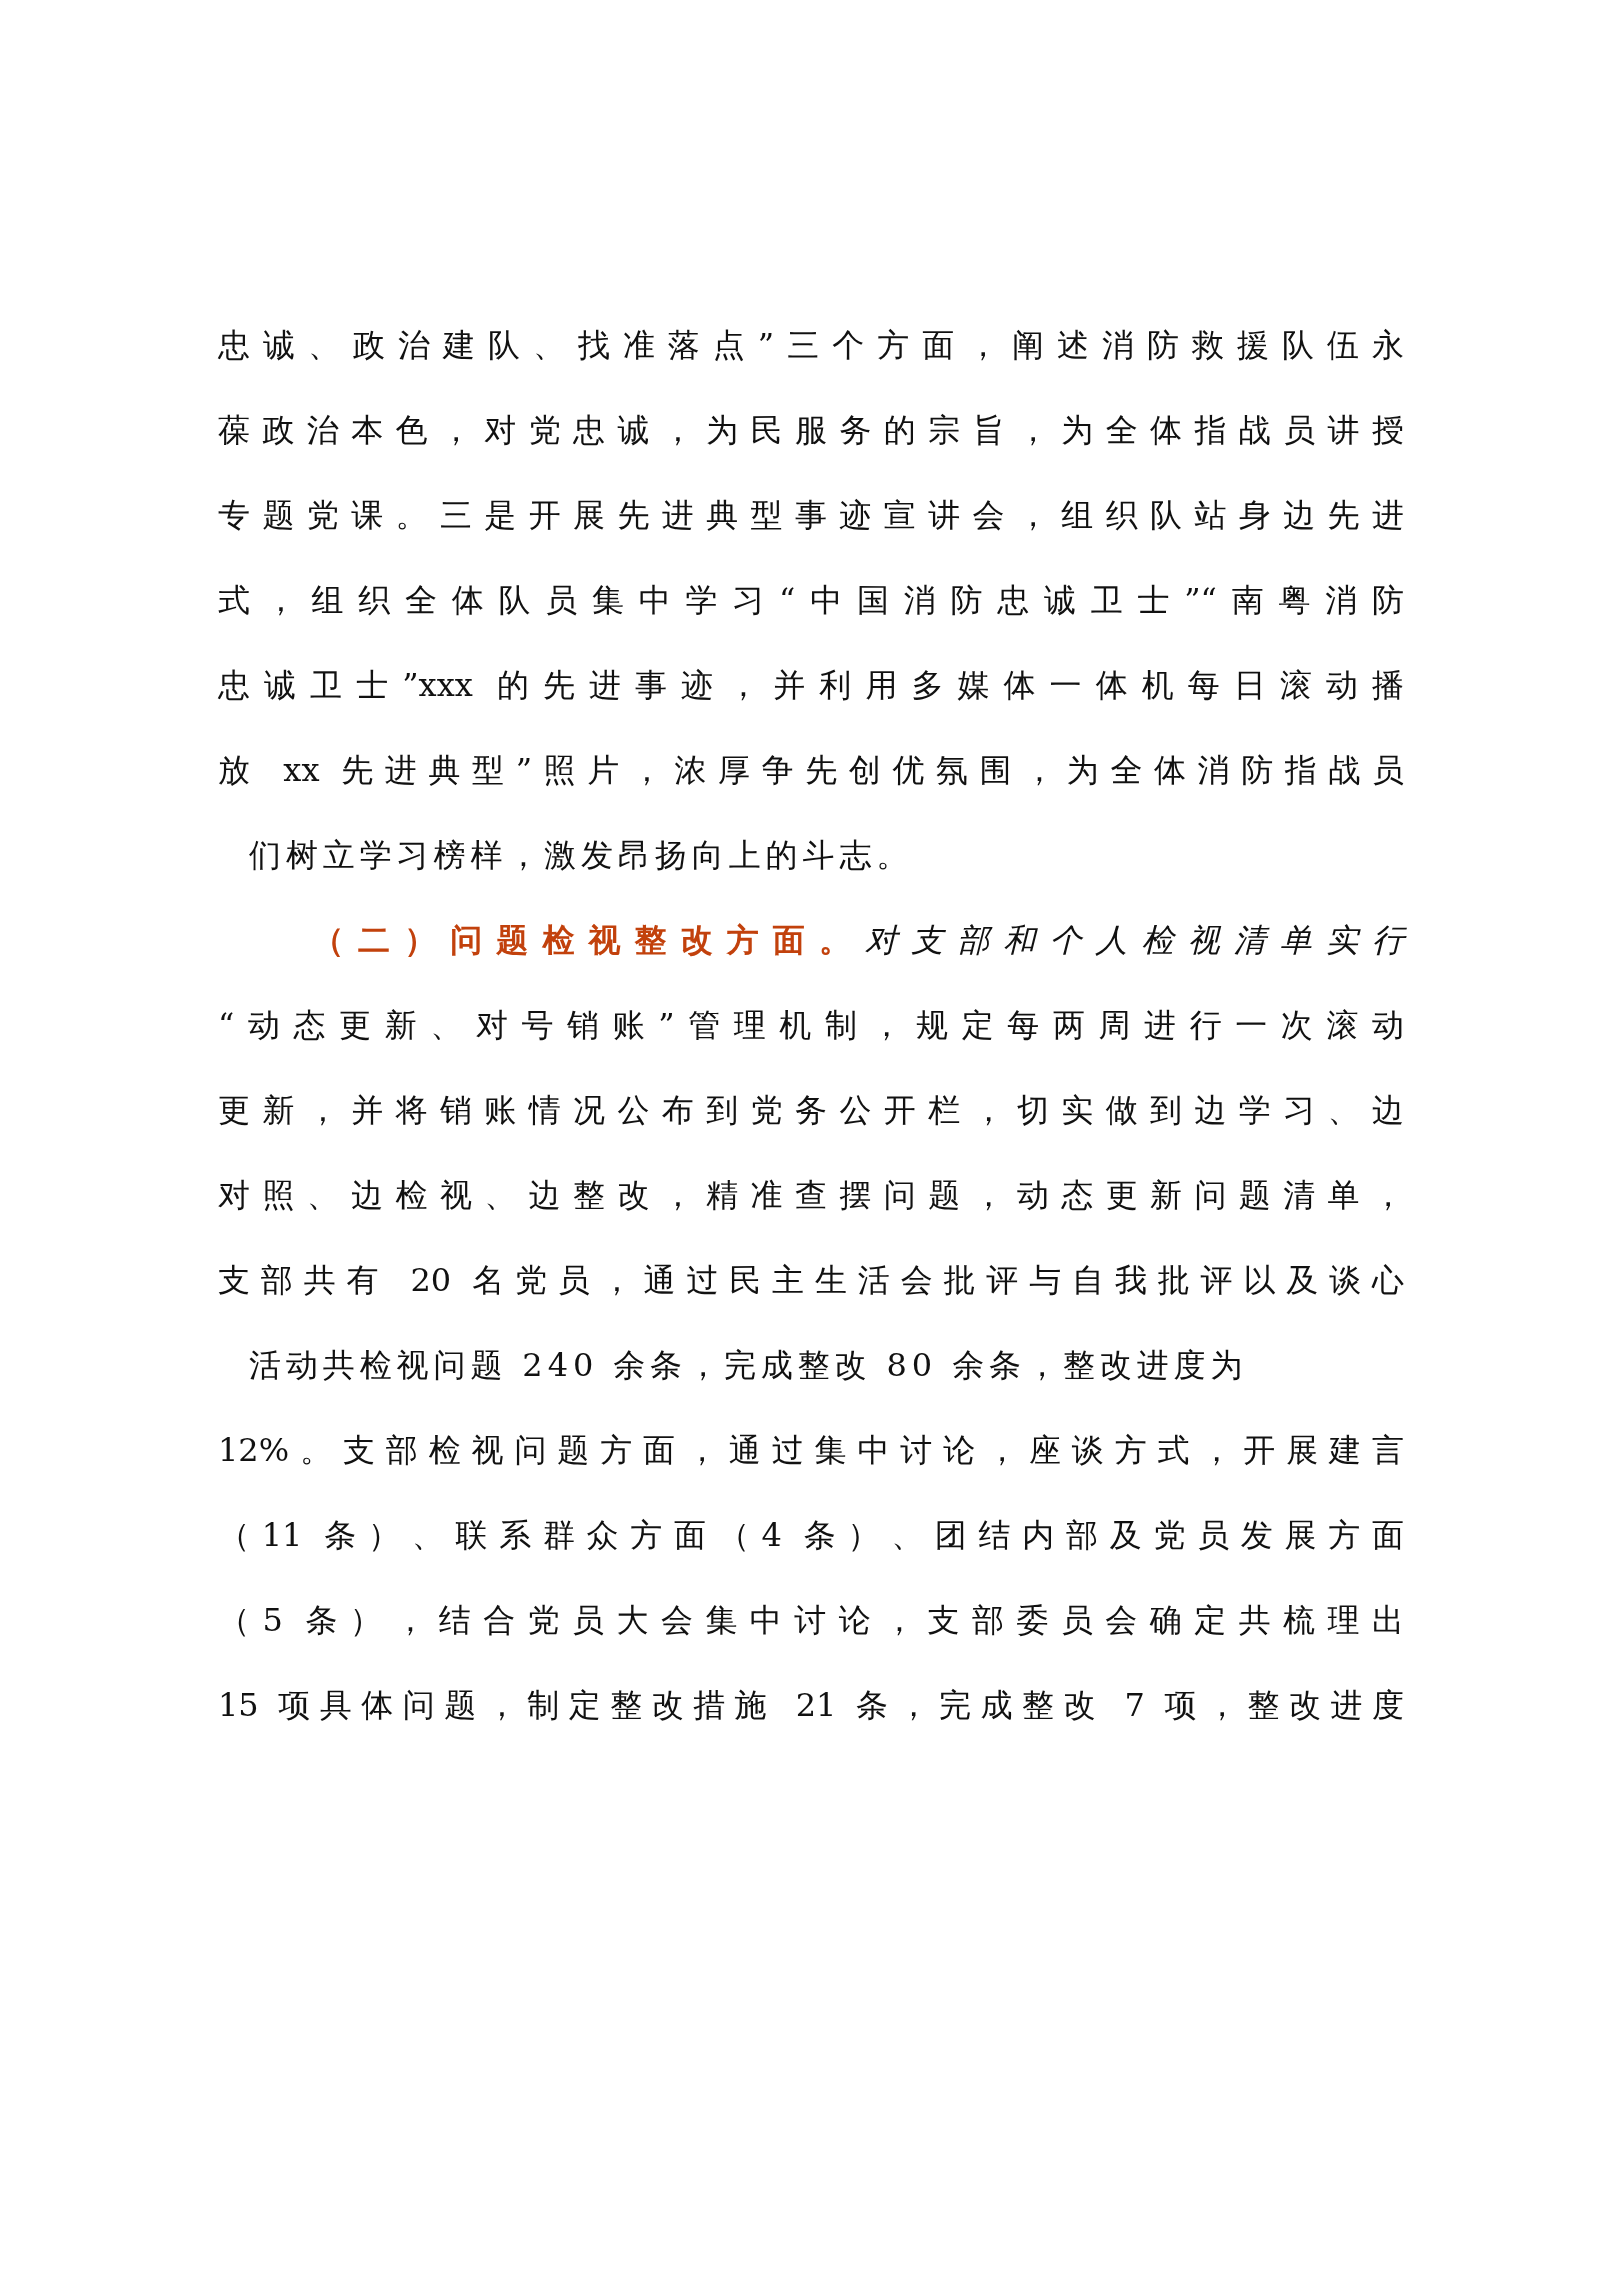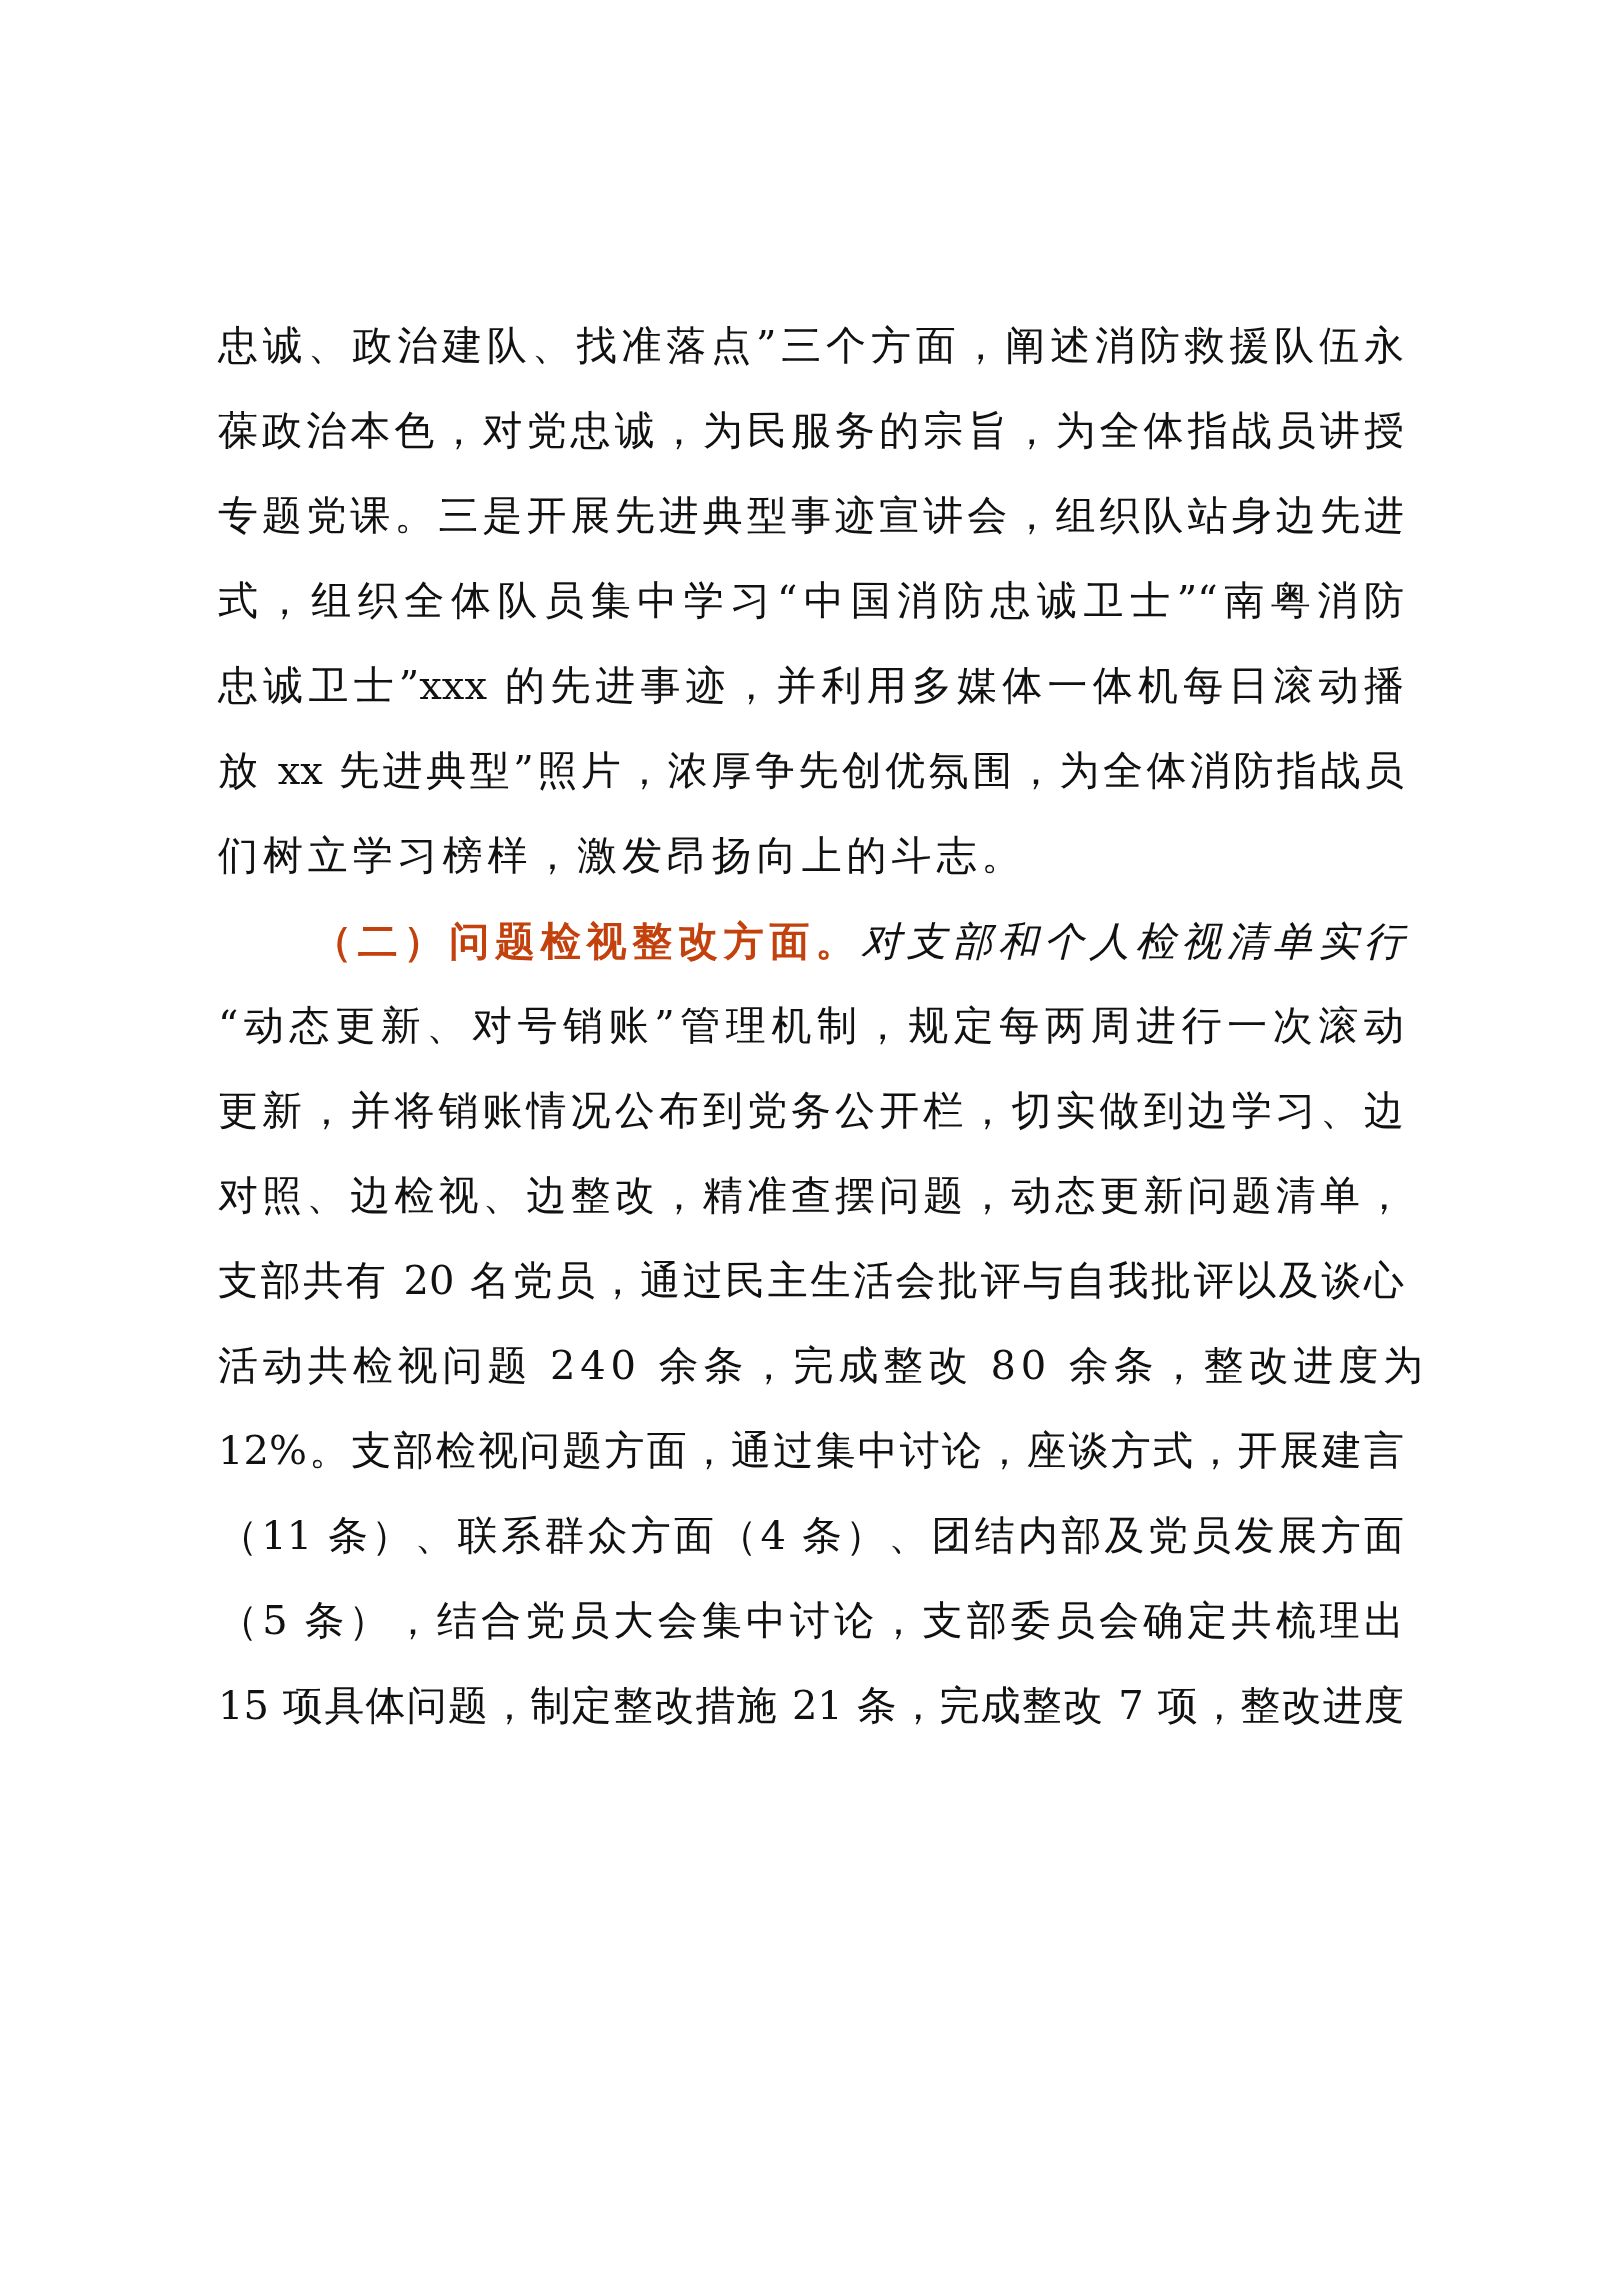--- a/index.html
+++ b/index.html
@@ -25,31 +25,32 @@
   .text-block {
     position: absolute;
     left: 218px;
     top: 303px;
     width: 1186px;
   }
   .line {
     display: block;
     height: 85px;
     line-height: 85px;
-    font-size: 40px;
+    font-size: 32px;
     white-space: nowrap;
     text-align: justify;
     text-align-last: justify;
     text-justify: inter-character;
     overflow: visible;
   }
   .line.short {
     text-align: center;
     text-align-last: left;
     letter-spacing: 4.9px;
+    margin-left: 31px;
   }
   .line.indent {
     padding-left: 94px;
     box-sizing: border-box;
   }
   .heading {
     font-weight: bold;
     color: #c2410c;
   }
   .inline-body {

